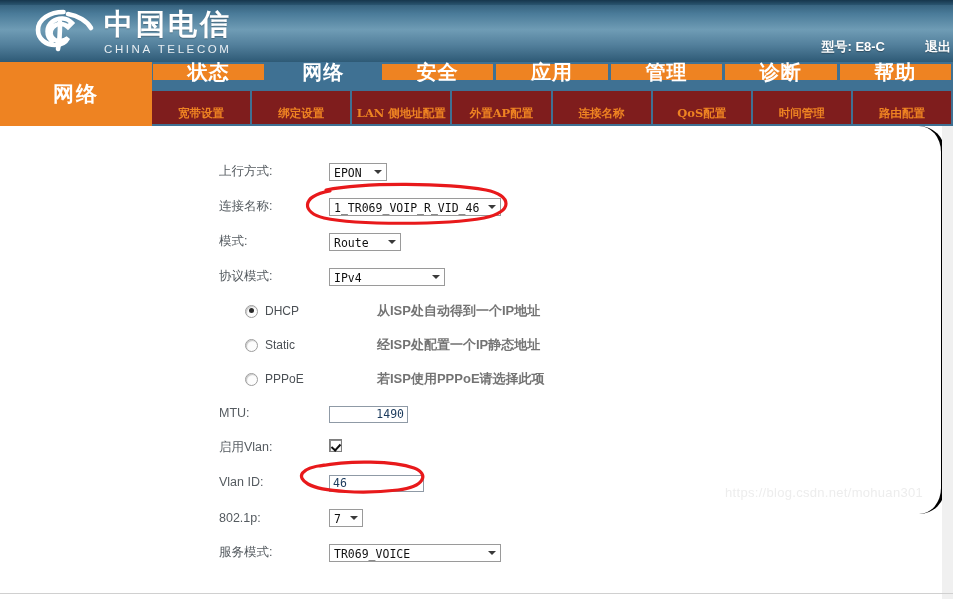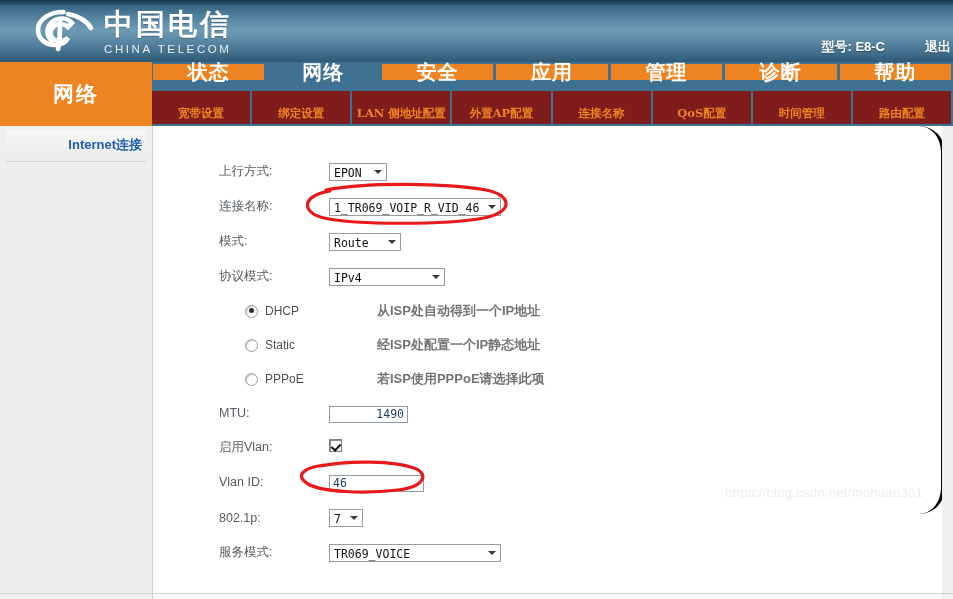--- a/index.html
+++ b/index.html
@@ -225,25 +225,20 @@
         <div class="subtab">绑定设置</div>
         <div class="subtab">LAN 侧地址配置</div>
         <div class="subtab">外置AP配置</div>
         <div class="subtab">连接名称</div>
         <div class="subtab">QoS配置</div>
         <div class="subtab">时间管理</div>
         <div class="subtab">路由配置</div>
       </div>
   </div>
 
-  <div class="sidebar">
-    <div class="sidebar-item">
-      <span>Internet连接</span>
-    </div>
-  </div>
 
   <div class="content">
     <div class="form">
 
       <div class="row">
         <div class="lbl">上行方式:</div>
         <div class="ctrl">
           <span class="selbox w-epon">
             <span class="selval">EPON</span>
             <span class="arrow"></span>

